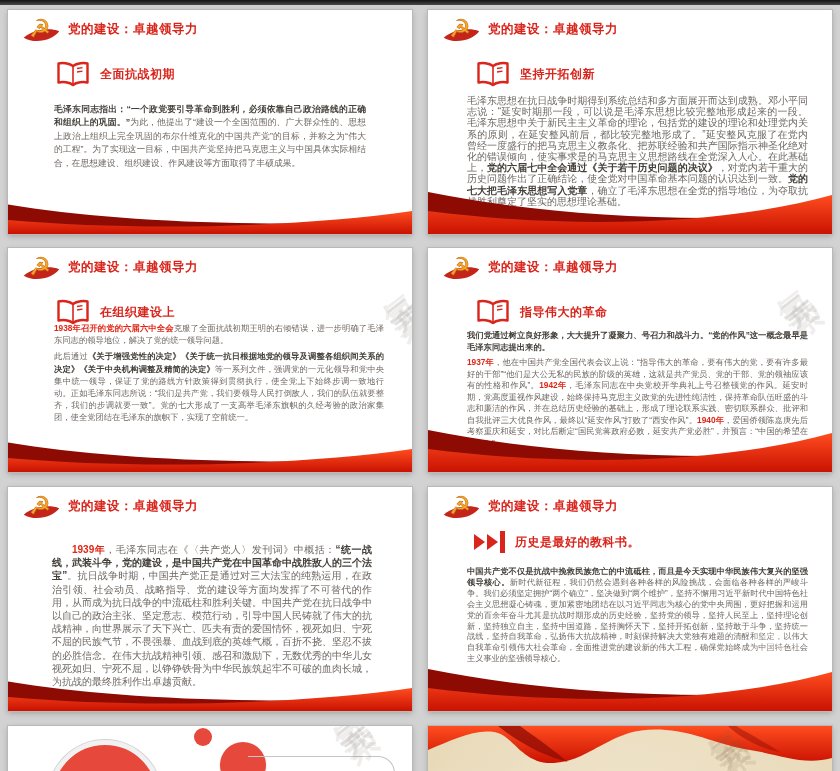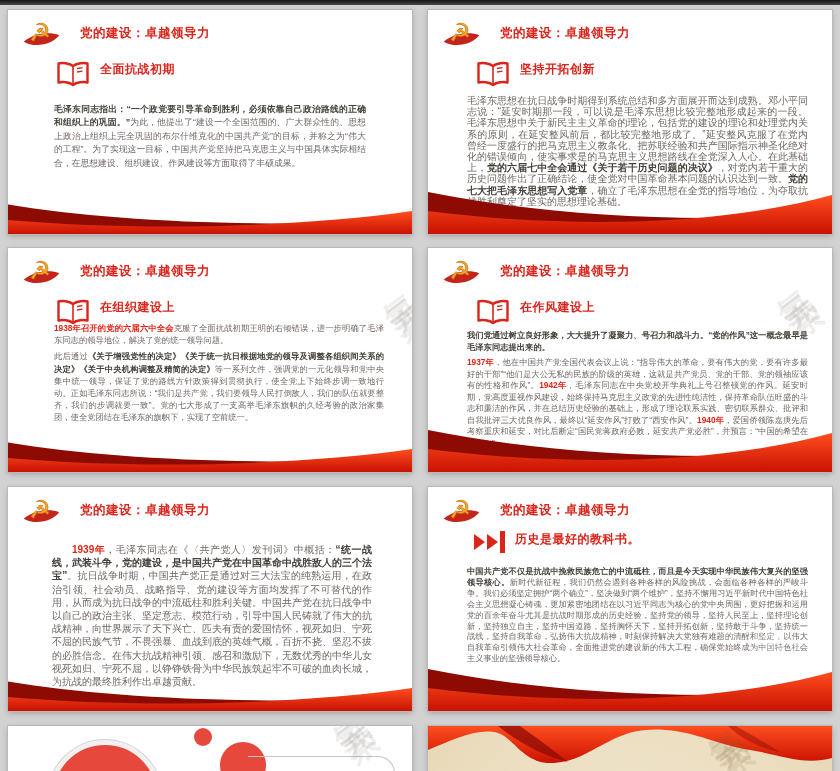--- a/index.html
+++ b/index.html
@@ -16,23 +16,23 @@
     box-shadow:0 0 0 1px #b9b9b9,0 2px 6px rgba(0,0,0,.25);
     overflow:hidden;
   }
   #s1{left:8px;top:10px}   #s2{left:428px;top:10px}
   #s3{left:8px;top:248px}  #s4{left:428px;top:248px}
   #s5{left:8px;top:487px}  #s6{left:428px;top:487px}
   #s7{left:8px;top:726px}  #s8{left:428px;top:726px}
 
   .s-head{position:absolute;left:13px;top:3px;display:flex;align-items:center;gap:7px;z-index:3}
   .emblem{width:40px;height:33px;flex:0 0 auto}
-  .s-title{margin:12px;font-size:12.5px;font-weight:bold;color:#d9251c;letter-spacing:.5px}
-
-  .sect{position:absolute;left:48px;top:51px;display:flex;align-items:flex-start;gap:10px;z-index:3}
+  .s-title{margin:0;font-size:12.5px;font-weight:bold;color:#d9251c;letter-spacing:.5px}
+
+  .sect{position:absolute;left:48px;top:51px;display:flex;align-items:center;gap:10px;z-index:3}
   #s6 .sect{top:44px;left:46px}
   .sect-label{font-size:12px;font-weight:bold;color:#d9251c;letter-spacing:.5px}
 
   .ff-ic{display:inline-flex;align-items:center;gap:2px}
   .ff-ic i{width:0;height:0;border-left:11px solid #d9251c;border-top:8px solid transparent;border-bottom:8px solid transparent}
   .ff-ic b{width:5px;height:22px;background:#d9251c}
 
   .body-text{position:absolute;left:46px;right:26px;top:88px;text-align:justify;color:#6f6762;z-index:2}
   .body-text p{margin:0 0 4px}
   .body-text p.indent{text-indent:2em}
@@ -176,21 +176,21 @@
     </svg>
     <h2 class="s-title">党的建设：卓越领导力</h2>
   </div>
   <div class="sect">
     <svg width="34" height="26" viewBox="0 0 34 26">
       <path d="M17 5 C13 2 6 1.5 2.5 2.5 L2.5 21.5 C6.5 20.5 13.5 21 17 24 C20.5 21 27.5 20.5 31.5 21.5 L31.5 2.5 C28 1.5 21 2 17 5 Z" fill="none" stroke="#d9251c" stroke-width="2.4" stroke-linejoin="round"></path>
       <line x1="17" y1="5.5" x2="17" y2="23" stroke="#d9251c" stroke-width="1.6"></line>
       <line x1="21" y1="7.5" x2="26.5" y2="6.6" stroke="#d9251c" stroke-width="1.4"></line>
       <line x1="21" y1="11" x2="26.5" y2="10.1" stroke="#d9251c" stroke-width="1.4"></line>
     </svg>
-    <span class="sect-label">在作风建设上</span>
+    <span class="sect-label">指导伟大的革命</span>
   </div>
   <div class="body-text">
       <p><span class="run-b">我们党通过树立良好形象，大大提升了凝聚力、号召力和战斗力。“党的作风”这一概念最早是毛泽东同志提出来的。</span></p>
       <p><span class="run-r">1937年</span><span class="run-n">，他在中国共产党全国代表会议上说：“指导伟大的革命，要有伟大的党，要有许多最好的干部”“他们是大公无私的民族的阶级的英雄，这就是共产党员、党的干部、党的领袖应该有的性格和作风”。</span><span class="run-r">1942年</span><span class="run-n">，毛泽东同志在中央党校开学典礼上号召整顿党的作风。延安时期，党高度重视作风建设，始终保持马克思主义政党的先进性纯洁性，保持革命队伍旺盛的斗志和廉洁的作风，并在总结历史经验的基础上，形成了理论联系实践、密切联系群众、批评和自我批评三大优良作风，最终以“延安作风”打败了“西安作风”。</span><span class="run-r">1940年</span><span class="run-n">，爱国侨领陈嘉庚先后考察重庆和延安，对比后断定“国民党蒋政府必败，延安共产党必胜”，并预言：“中国的希望在延安！”</span></p>
     </div>
   <span class="wm">氢元素</span>
   <svg class="ribbon b" viewBox="0 0 404 44" preserveAspectRatio="none">
     <path fill="#8e0b04" d="M0 2 C 110 24 240 34 404 24 L404 44 L0 44 Z"></path>
     <path fill="url(#ribgrad)" d="M0 21 C 150 40 300 34 404 5 L404 44 L0 44 Z"></path>
   </svg>

